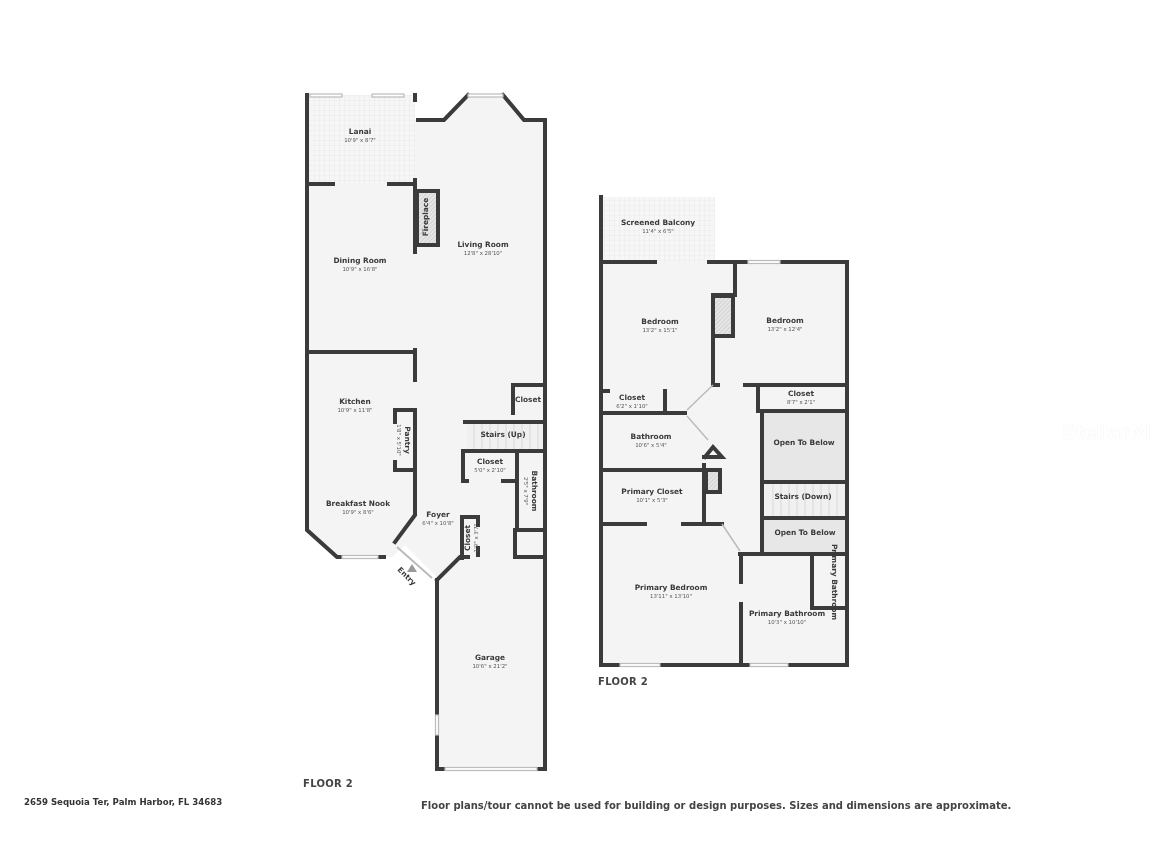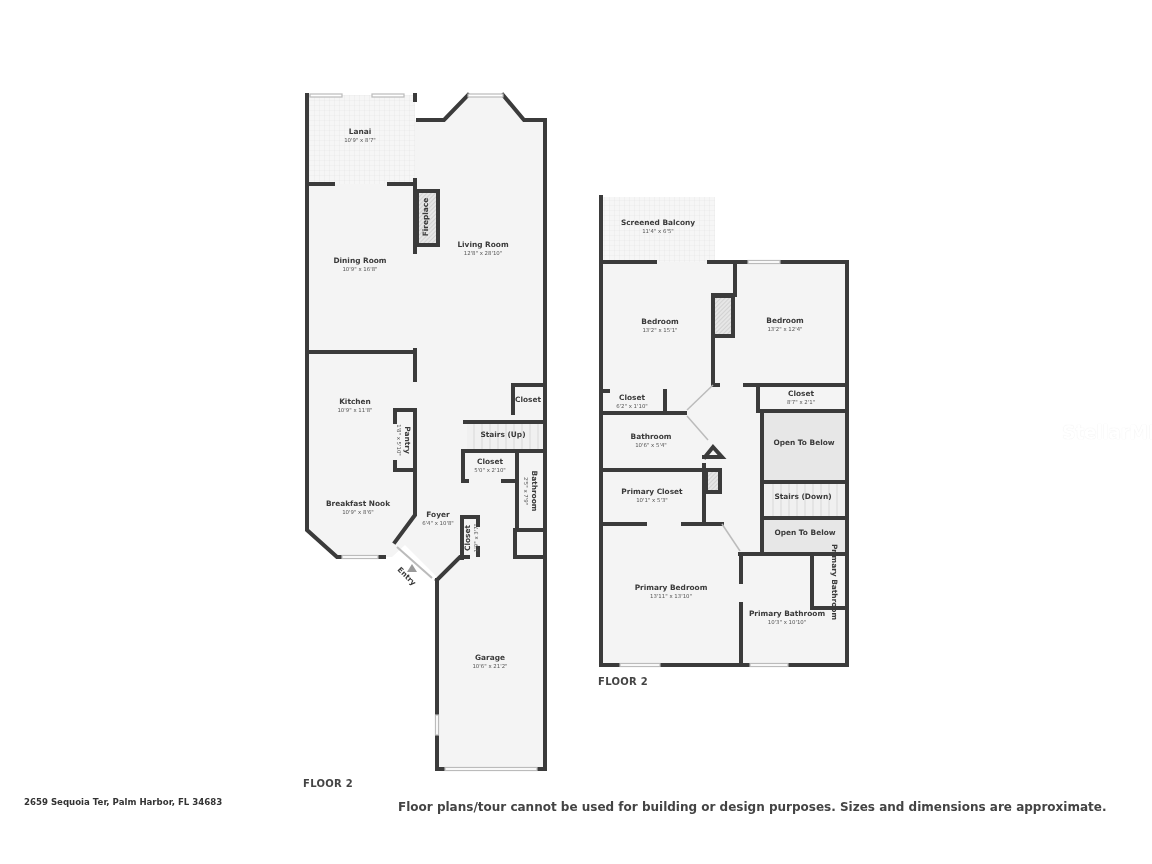--- a/index.html
+++ b/index.html
@@ -2,21 +2,21 @@
 <html><head>
 <meta charset="utf-8">
 <style>
   html,body{margin:0;padding:0;background:#ffffff;}
   body{width:1152px;height:864px;position:relative;overflow:hidden;font-family:"DejaVu Sans","Liberation Sans",sans-serif;}
   #plan{position:absolute;left:0;top:0;width:1152px;height:864px;}
   .room-name{font-size:7.4px;fill:#3a3a3a;font-weight:600;text-anchor:middle;}
   .room-dim{font-size:5.4px;fill:#555;text-anchor:middle;}
   .floor-label{position:absolute;font-size:10px;font-weight:700;color:#444;letter-spacing:0.3px;}
   .address{position:absolute;left:24px;top:797px;font-size:8.6px;font-weight:700;color:#333;}
-  .disclaimer{position:absolute;left:398px;top:800px;font-size:12px;font-weight:600;color:#444;}
+  .disclaimer{position:absolute;left:421px;top:800px;font-size:10px;font-weight:600;color:#444;}
   .watermark{position:absolute;left:1062px;top:421px;font-size:19px;font-weight:700;color:#ffffff;opacity:0.75;text-shadow:0 0 1px #ddd;letter-spacing:-0.5px;}
 </style>
 </head>
 <body>
 
 <svg id="plan" viewBox="0 0 1152 864" xmlns="http://www.w3.org/2000/svg">
   <defs>
     <pattern id="tile" width="5" height="5" patternUnits="userSpaceOnUse">
       <rect width="5" height="5" fill="#f6f6f6"></rect>
       <path d="M0 0H5V5" fill="none" stroke="#e2e2e2" stroke-width="0.6"></path>

